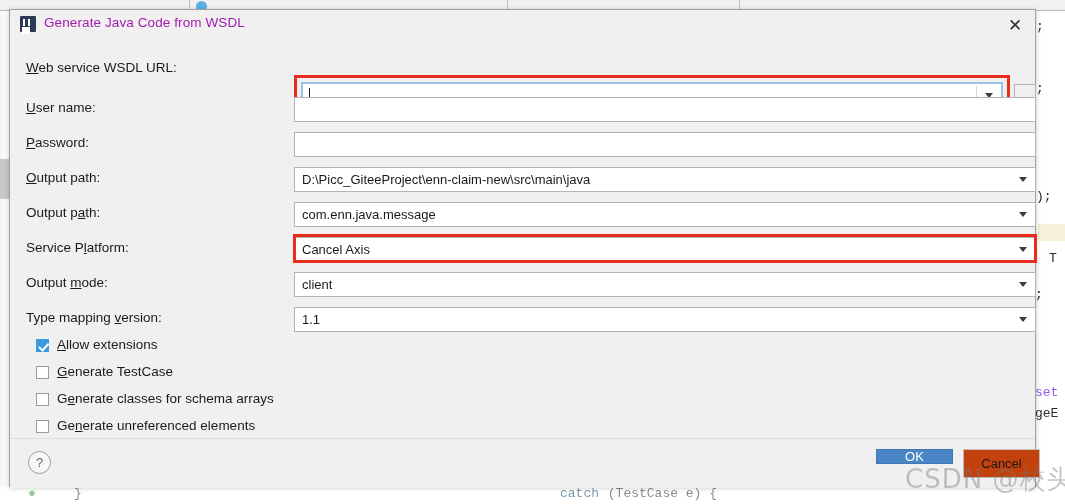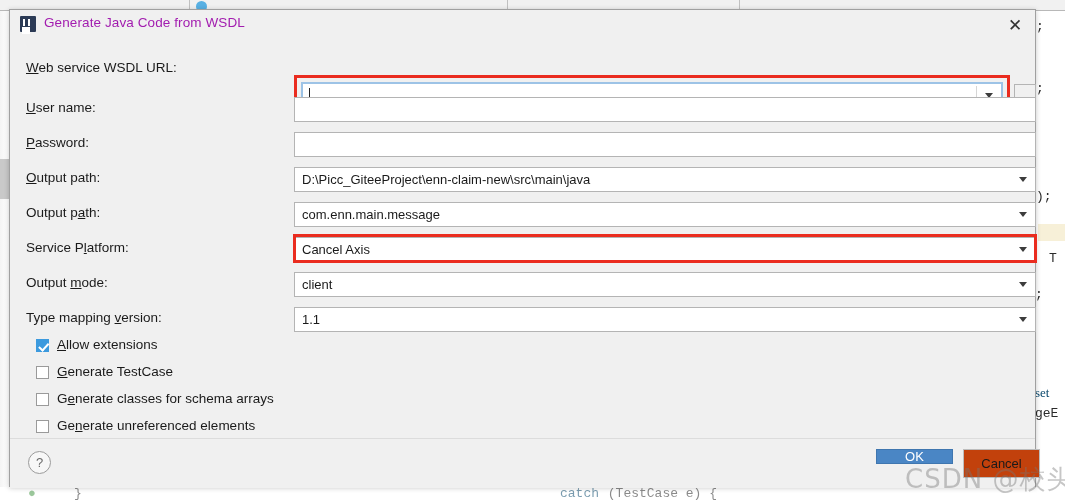--- a/index.html
+++ b/index.html
@@ -288,21 +288,21 @@
     <div class="ide-rightcode">
       <div class="cl" style="top:8px;">;</div>
       <div class="cl" style="top:70px;">;</div>
       <div class="cl" style="top:178px;">);</div>
     </div>
     <div class="ide-hl"></div>
     <div class="ide-rightcode" style="background:transparent;border:none;">
       <div class="cl" style="top:240px;left:14px;">T</div>
       <div class="cl" style="top:276px;">;</div>
       <div class="cl" style="top:350px;margin-top:45px;">geE</div>
-      <div class="cl" style="top:374px;color:#0c4a6e;font-family:Liberation Serif, serif;">set</div>
+      <div class="cl" style="top:374px;color:#8b5cf6;">set</div>
     </div>
 
     <div class="ide-bottomline">
       <span class="seg pl" style="left:74px;">}</span>
       <span class="seg gd" style="left:28px;">●</span>
       <span class="seg kw" style="left:560px;">catch</span>
       <span class="seg pl" style="left:600px;"> (TestCase e) {</span>
     </div>
     <div class="ide-bottom-fade"></div>
   </div>
@@ -350,21 +350,21 @@
           <span class="val">D:\Picc_GiteeProject\enn-claim-new\src\main\java</span>
           <span class="arrow">
               <i></i>
             </span>
         </div>
       </div>
 
       <div class="row" style="top:161px;">
         <span class="lbl">Output p<u>a</u>th:</span>
         <div class="field combo" style="top:3px;">
-          <span class="val">com.enn.main.message</span>
+          <span class="val">com.enn.java.message</span>
           <span class="arrow">
               <i></i>
             </span>
         </div>
       </div>
 
       <div class="row" style="top:196px;">
         <span class="lbl">Service P<u>l</u>atform:</span>
         <div class="field combo" style="top:3px;">
           <span class="val">Cancel Axis</span>

